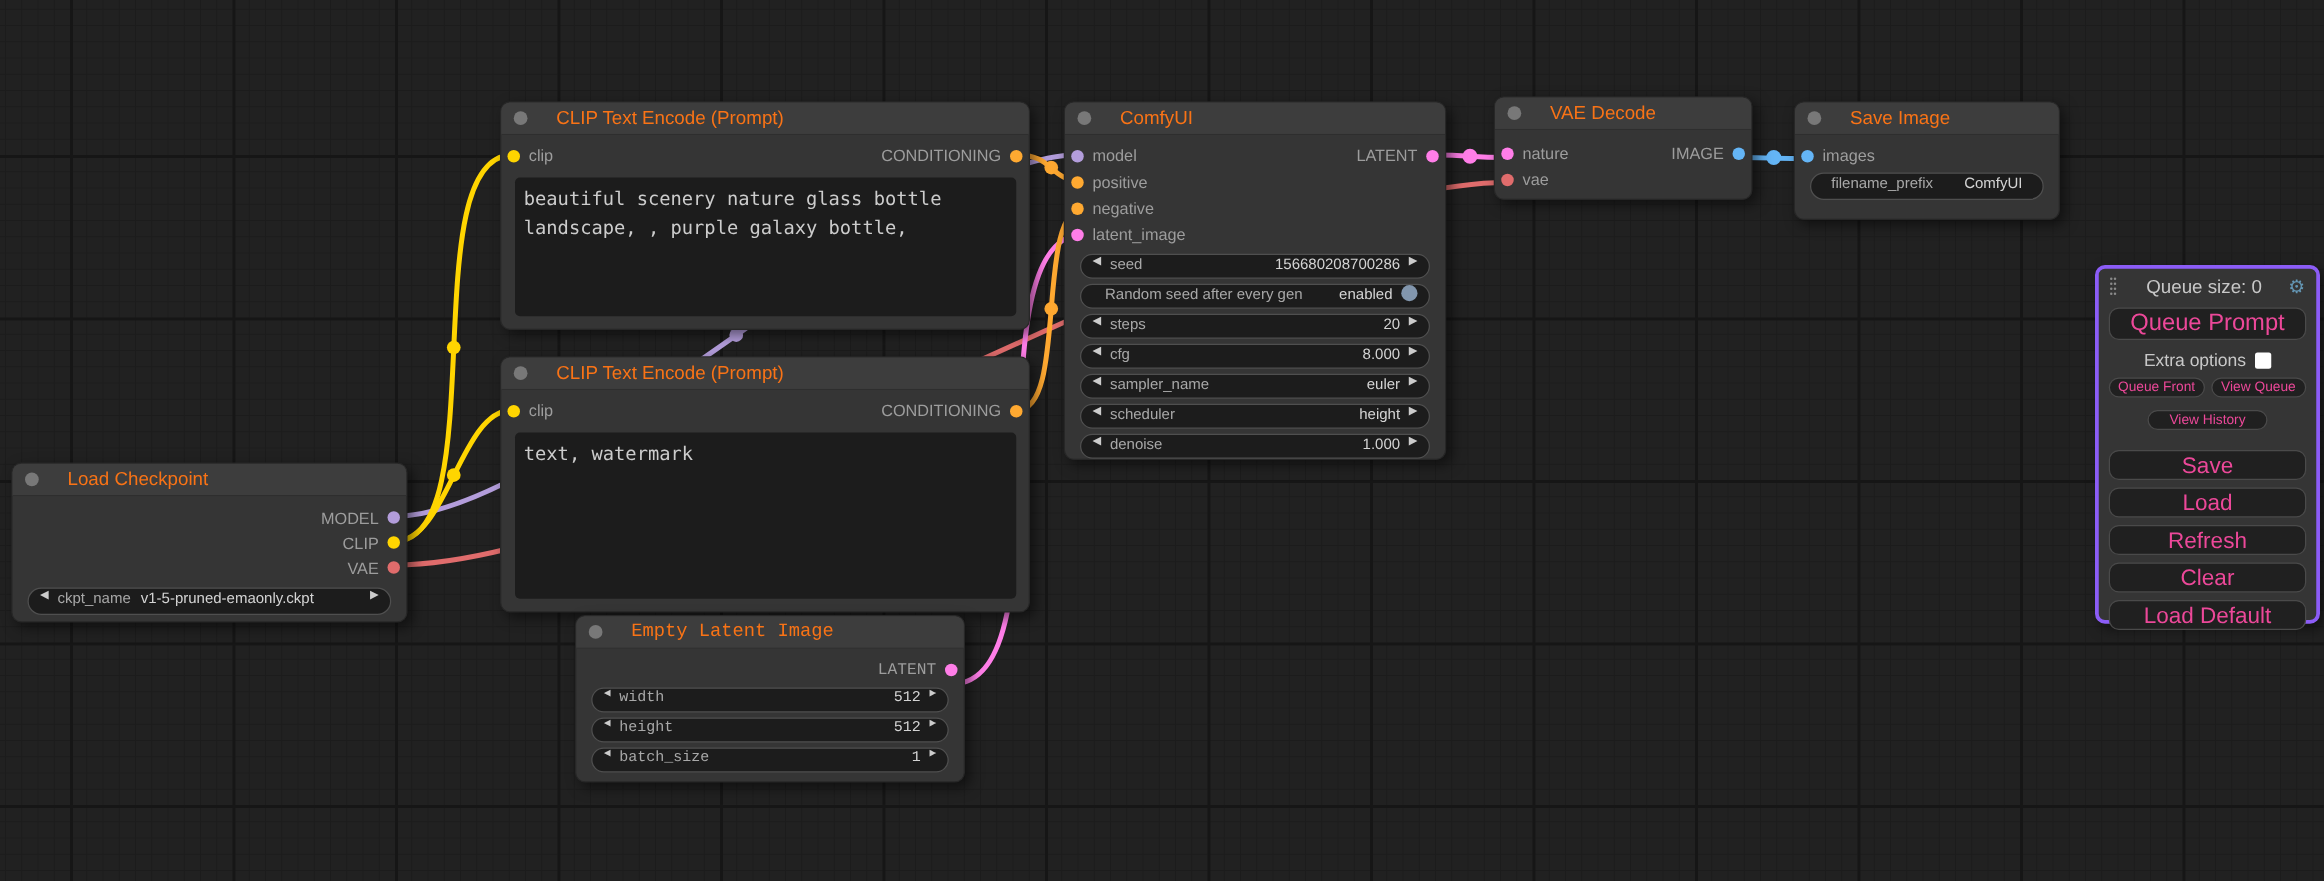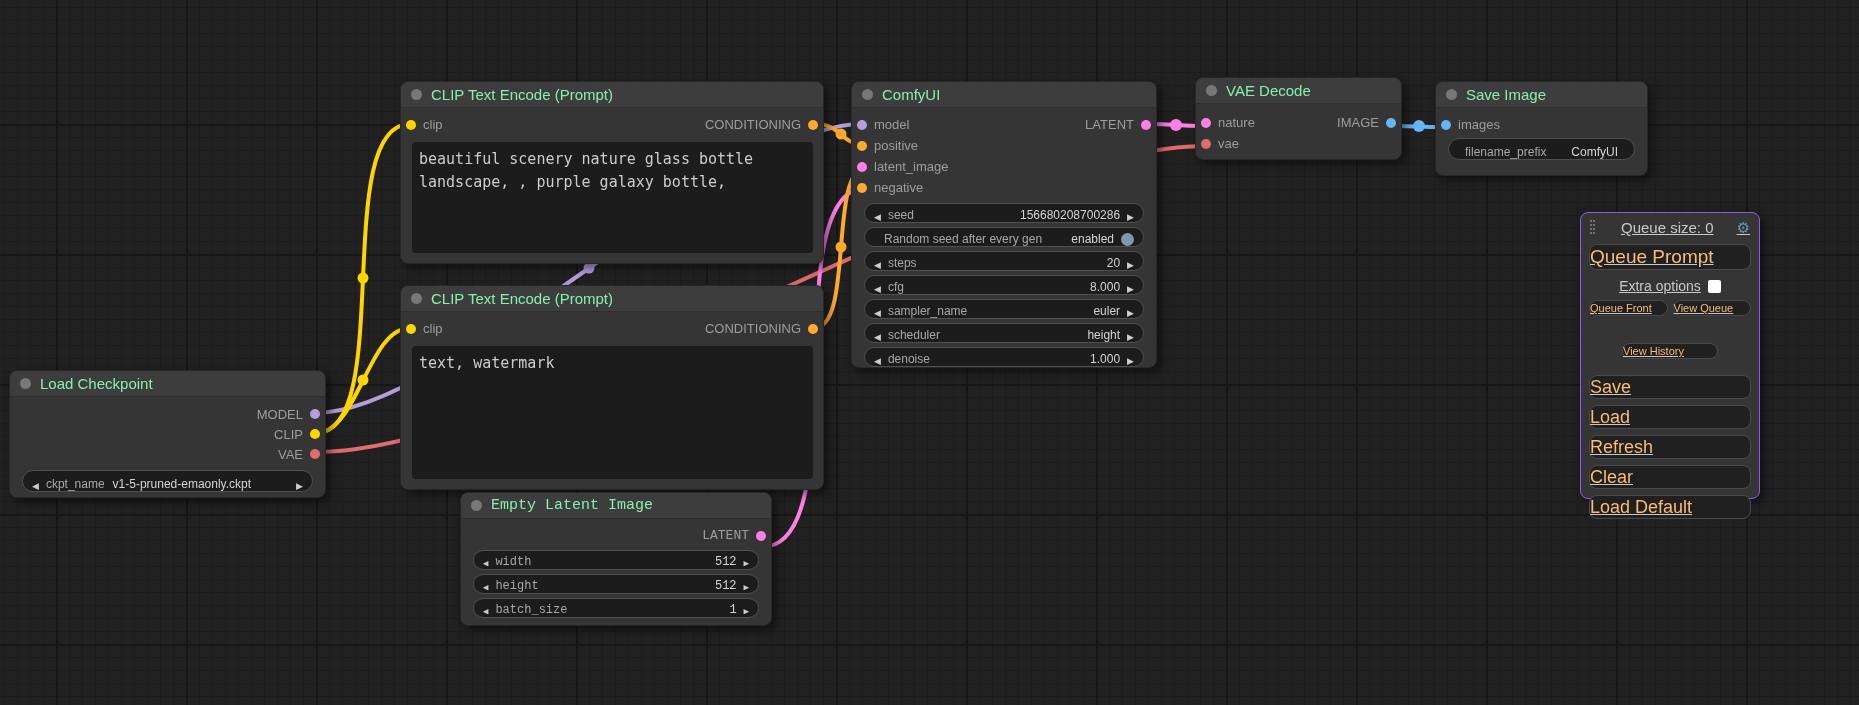--- a/index.html
+++ b/index.html
@@ -19,75 +19,75 @@
   #wires { position:absolute; left:0; top:0; z-index:1; }
   .node {
     position:absolute; z-index:2;
     background:#353535;
     border:1px solid #272727;
     border-radius:8px;
     box-shadow:4px 4px 10px rgba(0,0,0,.5);
     color:#b3b3b3;
   }
   .node-title {
-    height:26px; display:flex; align-items:center; gap:9px;
+    height:26px; display:flex; align-items:center; gap:23px;
     padding:0 10px; background:#3d3d3d;
     border-radius:7px 7px 0 0; border-bottom:1px solid #2e2e2e;
-    font-size:15px; color:#86efac; white-space:nowrap;
+    font-size:15px; color:#f97316; white-space:nowrap;
   }
   .collapse-dot { width:11px; height:11px; border-radius:50%; background:#787878; flex:0 0 auto; }
   .row {
     position:relative; height:21px; display:flex; align-items:center;
     font-size:13px; color:#9d9d9d; padding:0 22px; white-space:nowrap;
   }
   .row.h20 { height:20px; }
   .out-label { margin-left:auto; }
   .port {
     position:absolute; width:10px; height:10px; border-radius:50%;
     top:50%; margin-top:-5px;
   }
   .port.in { left:5px; } .port.out { right:5px; }
   .widget {
     height:20px; margin:0 12px 4px 12px;
     background:#1c1c1c; border:1px solid #4f4f4f; border-radius:11px;
-    display:flex; align-items:flex-end; gap:7px; padding:0 9px;
+    display:flex; align-items:flex-start; gap:7px; padding:0 9px;
     font-size:12px; color:#a8a8a8; white-space:nowrap;
   }
   .widget .value { margin-left:auto; color:#d4d4d4; }
   .widget .arrow { font-size:9px; color:#cccccc; line-height:1; }
   .widget.h22 { height:22px; border-radius:12px; }
   .toggle-dot { width:13px; height:13px; border-radius:50%; background:#8296ad; flex:0 0 auto; }
   .textbox {
     position:absolute; left:11px; right:10px; bottom:10px; top:60px;
     background:#1c1c1c; border-radius:4px; padding:6px 7px;
     font-family:"DejaVu Sans Mono", monospace; font-size:15px; line-height:1.55;
     color:#cccccc; white-space:pre-wrap; word-break:break-word;
   }
   
   #queue-panel {
-    position:absolute; z-index:3; left:1580px; top:212px; width:180px; height:287px;
-    background:#353535; border:1px solid #8b5cf6; border-radius:8px;
-    box-shadow:4px 4px 10px rgba(0,0,0,.5); color:#c8c8c8;text-decoration:underline;
+    position:absolute; z-index:3; left:1676px; top:212px; width:180px; height:287px;
+    background:#353535; border:3px solid #8b5cf6; border-radius:8px;
+    box-shadow:4px 4px 10px rgba(0,0,0,.5); color:#c8c8c8;
   }
   .qp-header { display:flex; align-items:center; padding:6px 9px 0 9px; }
   .drag-dots { display:grid; grid-template-columns:3px 3px; grid-auto-rows:4px; width:8px; }
   .drag-dots i { width:2px; height:2px; border-radius:50%; background:#8a8a8a; }
   .queue-size { flex:1; text-align:center; font-size:15px; color:#c8c8c8; }
   .gear { font-size:15px; color:#6496b4; line-height:1; }
   .btn {
     display:block; background:#202020; border:1px solid #4a4a4a; border-radius:8px;
-    color:#fdba74; cursor:pointer;
+    color:#ec4899; text-align:center; cursor:pointer;
   }
   .btn-queue { margin:8px 8px 4px 8px; height:26px; font-size:19px; line-height:24px; }
   .btn-big   { margin:6px 8px 0 8px;  height:24px; font-size:18px; line-height:22px; }
   .extra-row { display:flex; align-items:center; justify-content:center; gap:7px; margin-top:8px; font-size:14px; }
   .checkbox { width:13px; height:13px; background:#ffffff; border-radius:2px; }
   .small-row { display:flex; justify-content:center; gap:5px; margin:6px 8px 0 8px; }
   .btn-small { flex:1; height:16px; font-size:11px; line-height:14px; border-radius:9px; }
-  .btn-history { width:96px; margin:21px auto 6px auto; flex:none; }
+  .btn-history { width:96px; margin:4px auto 6px auto; flex:none; }
 </style>
 </head>
 <body>
 
 <svg id="wires" width="1859" height="705" viewBox="0 0 1859 705">
   <g fill="none" stroke-width="4" stroke-linecap="round">
     <path d="M 316 452 C 535 452, 986 146, 1205 146" stroke="#E06C6C"></path>
     <path d="M 316 413 C 449 413, 728 124, 861 124" stroke="#B39DDB"></path>
     <path d="M 316 433 C 396 433, 330 124, 410 124" stroke="#FFD500"></path>
     <path d="M 316 433 C 358 433, 368 328, 410 328" stroke="#FFD500"></path>
@@ -206,26 +206,26 @@
     <span class="port in" style="background:#B39DDB;"></span>
     <span>model</span>
     <span class="out-label">LATENT</span>
     <span class="port out" style="background:#FF7EE8;"></span>
   </div>
   <div class="row">
     <span class="port in" style="background:#FFA931;"></span>
     <span>positive</span>
   </div>
   <div class="row">
+    <span class="port in" style="background:#FFA931;"></span>
+    <span>negative</span>
+  </div>
+  <div class="row">
     <span class="port in" style="background:#FF7EE8;"></span>
     <span>latent_image</span>
-  </div>
-  <div class="row">
-    <span class="port in" style="background:#FFA931;"></span>
-    <span>negative</span>
   </div>
   <div style="height:5px;"></div>
   <div class="widget">
     <span class="arrow">◀</span>
     <span>seed</span>
     <span class="value">156680208700286</span>
     <span class="arrow">▶</span>
   </div>
   <div class="widget">
     <span style="margin-left:10px;">Random seed after every gen</span>

